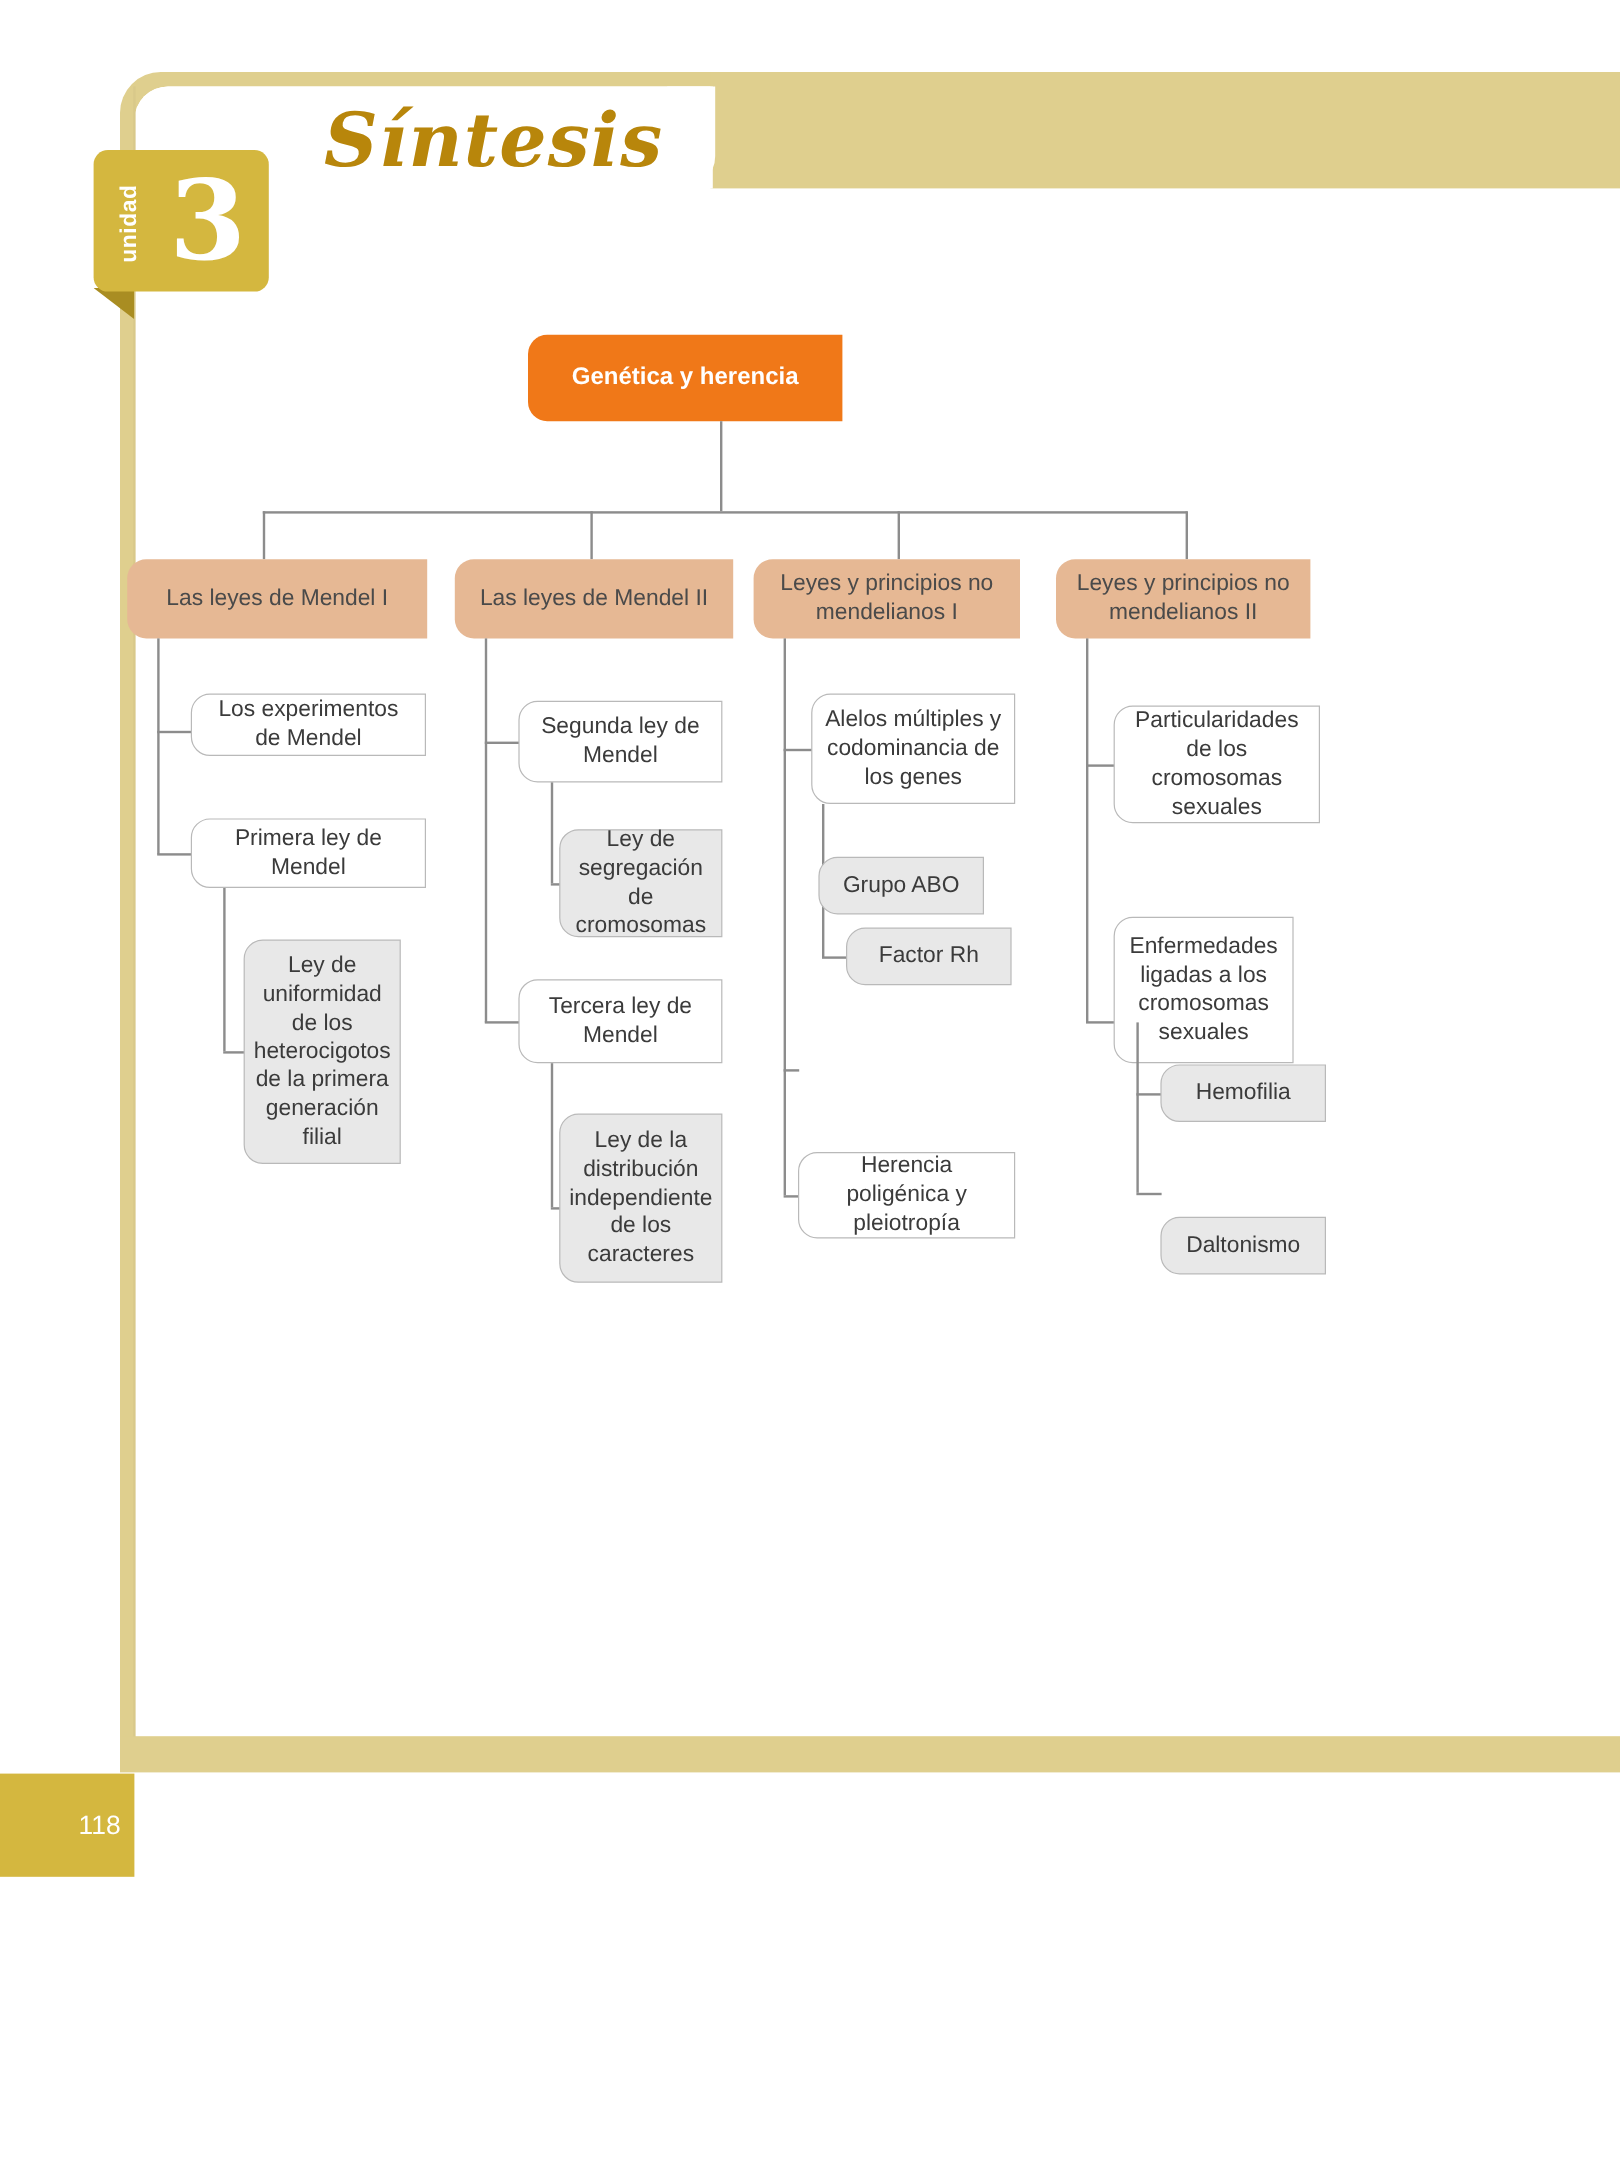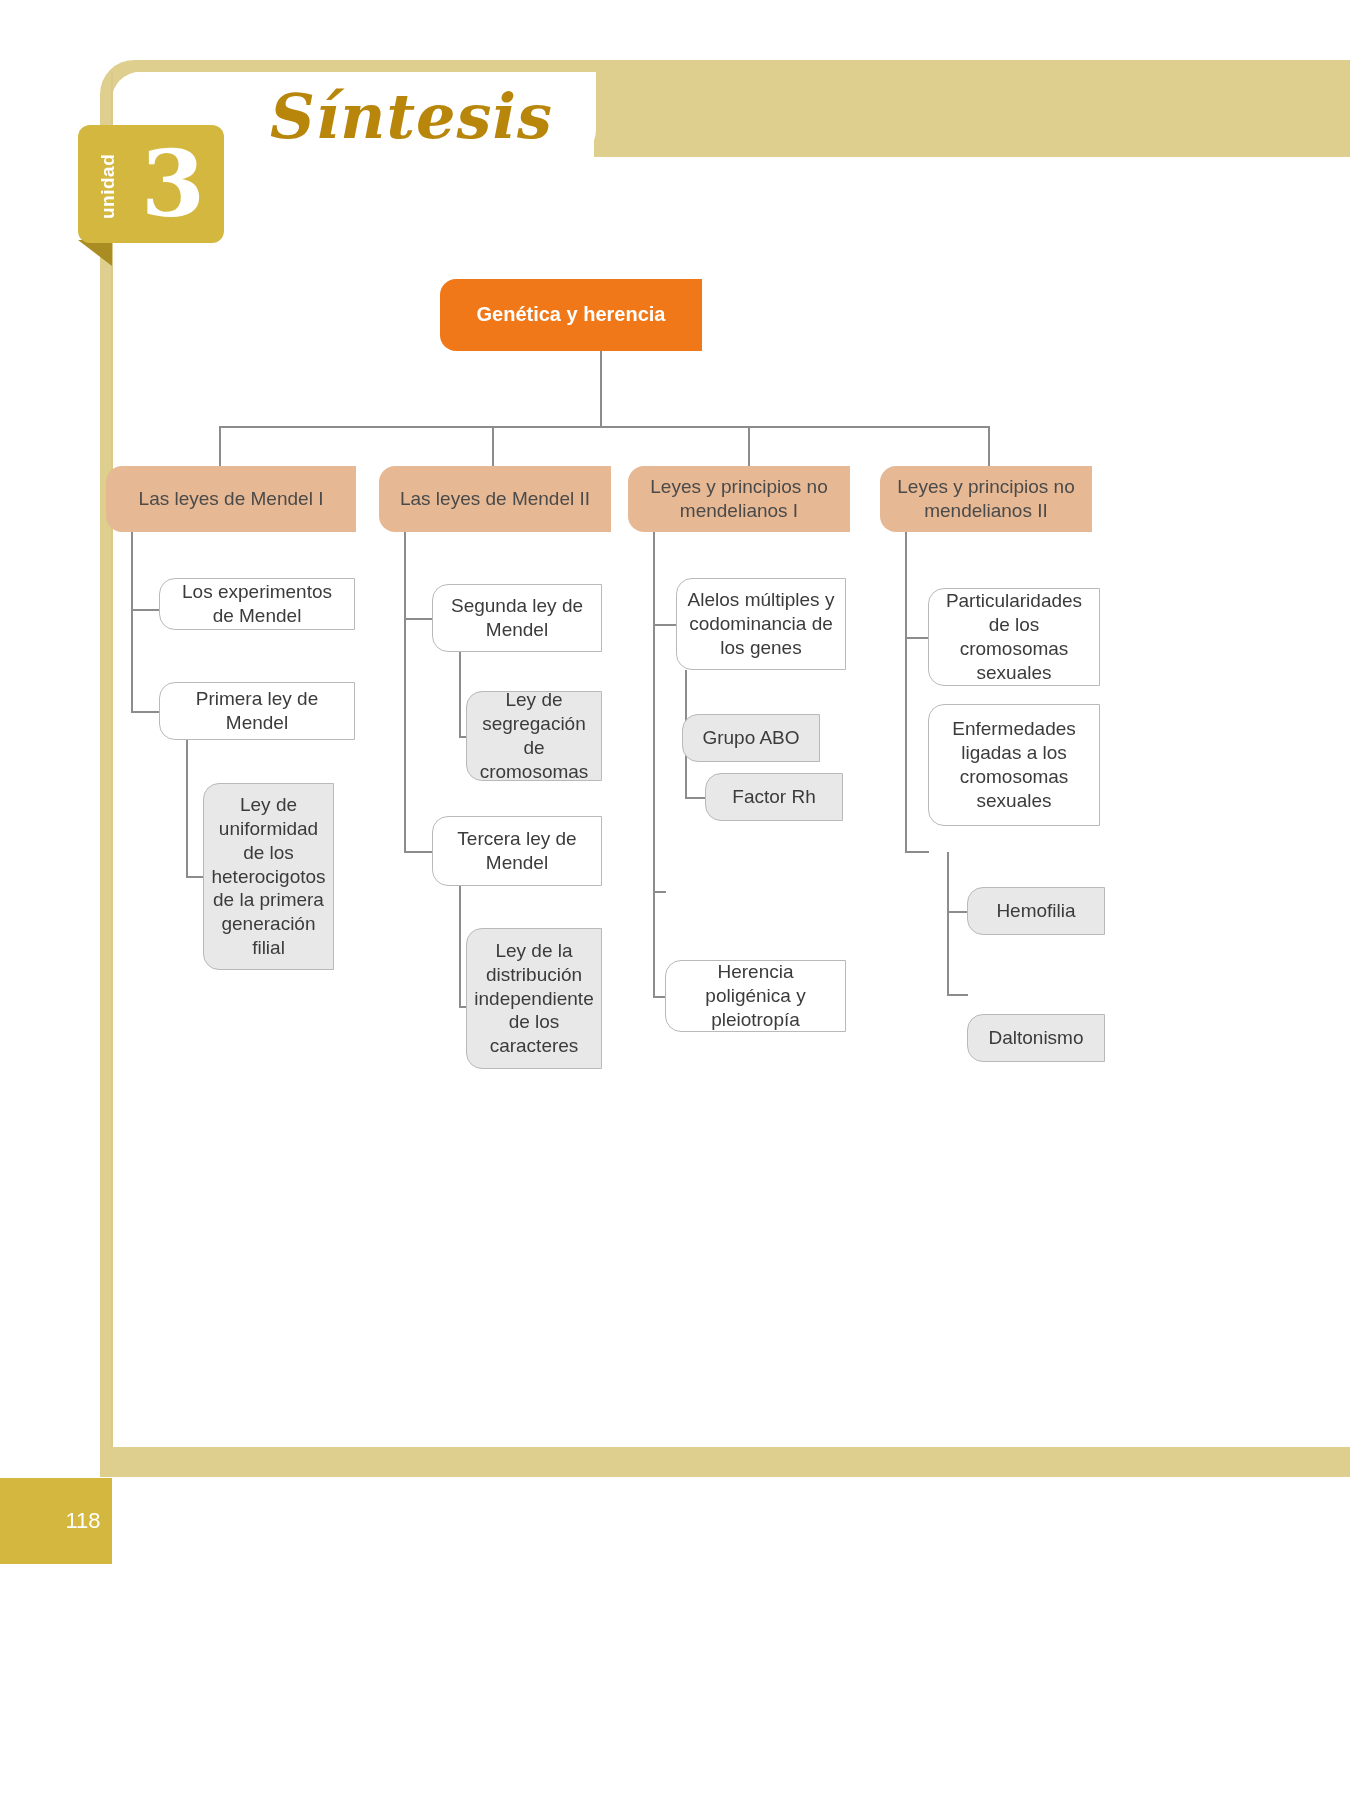--- a/index.html
+++ b/index.html
@@ -257,21 +257,21 @@
 
   <div class="node node-l3" style="left:665px; top:960px; width:181px; height:72px;">Herencia poligénica y pleiotropía</div>
 
   <div class="node node-l2" style="left:880px; top:466px; width:212px; height:66px;">Leyes y principios no mendelianos II</div>
   <div class="conn conn-v" style="left:905px; top:532px; height:320px;"></div>
   <div class="conn conn-h" style="left:905px; top:637px; width:24px;"></div>
   <div class="conn conn-h" style="left:905px; top:851px; width:24px;"></div>
 
   <div class="node node-l3" style="left:928px; top:588px; width:172px; height:98px;">Particularidades de los cromosomas sexuales</div>
 
-  <div class="node node-l3" style="left:928px; top:704px; width:172px; height:122px;">Enfermedades ligadas a los cromosomas sexuales</div>
+  <div class="node node-l3" style="left:928px; top:764px; width:150px; height:122px;">Enfermedades ligadas a los cromosomas sexuales</div>
   <div class="conn conn-v" style="left:947px; top:852px; height:142px;"></div>
   <div class="conn conn-h" style="left:947px; top:911px; width:21px;"></div>
   <div class="conn conn-h" style="left:947px; top:994px; width:21px;"></div>
   <div class="node node-l4" style="left:967px; top:887px; width:138px; height:48px;">Hemofilia</div>
   <div class="node node-l4" style="left:967px; top:1014px; width:138px; height:48px;">Daltonismo</div>
 
   <div class="page-num-badge"></div>
   <div class="page-num-text">118</div>
 
 </div>

